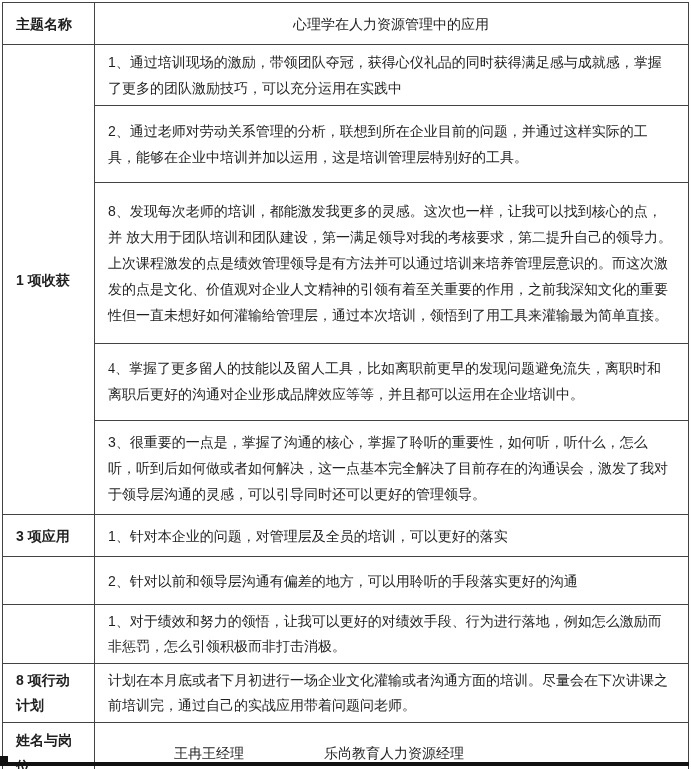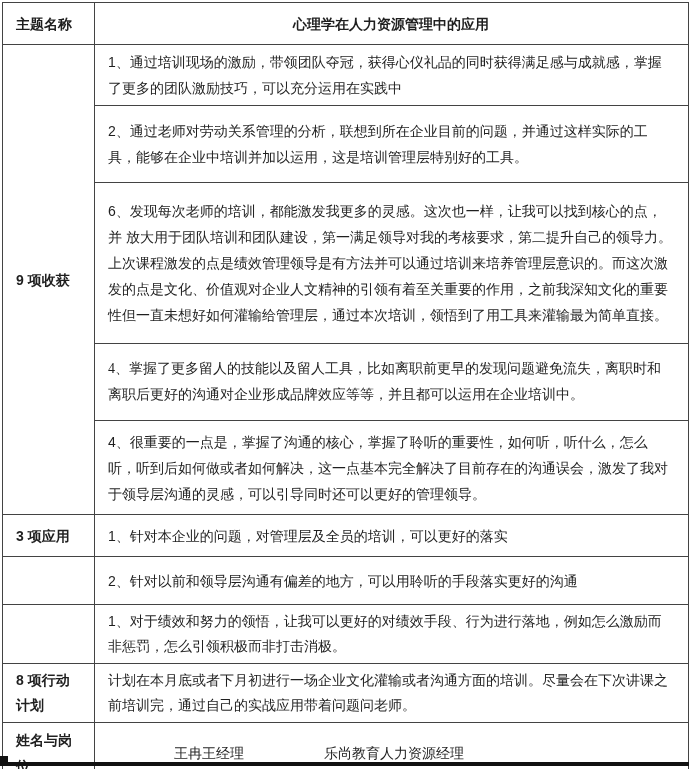--- a/index.html
+++ b/index.html
@@ -33,21 +33,21 @@
     overflow: hidden;
   }
   td.hd {
     font-weight: bold;
     font-size: 16px;
     line-height: 24px;
     padding: 2px 4px 2px 9px;
     word-break: break-all;
   }
   td.title-cell {
-    font-weight: bold;
+    font-weight: normal;
     font-size: 18px;
     text-align: center;
     padding: 2px 6px;
   }
   tr.r-title  td { height: 42px; }
   tr.r-g1 td { height: 54px; }
   tr.r-g2 td { height: 77px; }
   tr.r-g3 td { height: 161px; }
   tr.r-g4 td { height: 77px; font-family: Liberation Serif, serif; }
   tr.r-g5 td { height: 94px; }
@@ -86,34 +86,34 @@
         <col>
       </colgroup>
 
     <tbody>
         <tr class="r-title">
       <td class="hd">主题名称</td>
       <td class="title-cell">心理学在人力资源管理中的应用</td>
     </tr>
 
     <tr class="r-g1">
-      <td class="hd" rowspan="5">9 项收获</td>
+      <td class="hd" rowspan="5">1 项收获</td>
       <td>1、通过培训现场的激励，带领团队夺冠，获得心仪礼品的同时获得满足感与成就感，掌握了更多的团队激励技巧，可以充分运用在实践中</td>
     </tr>
     <tr class="r-g2">
       <td>2、通过老师对劳动关系管理的分析，联想到所在企业目前的问题，并通过这样实际的工具，能够在企业中培训并加以运用，这是培训管理层特别好的工具。</td>
     </tr>
     <tr class="r-g3">
-      <td>6、发现每次老师的培训，都能激发我更多的灵感。这次也一样，让我可以找到核心的点，并 放大用于团队培训和团队建设，第一满足领导对我的考核要求，第二提升自己的领导力。上次课程激发的点是绩效管理领导是有方法并可以通过培训来培养管理层意识的。而这次激发的点是文化、价值观对企业人文精神的引领有着至关重要的作用，之前我深知文化的重要性但一直未想好如何灌输给管理层，通过本次培训，领悟到了用工具来灌输最为简单直接。</td>
+      <td>8、发现每次老师的培训，都能激发我更多的灵感。这次也一样，让我可以找到核心的点，并 放大用于团队培训和团队建设，第一满足领导对我的考核要求，第二提升自己的领导力。上次课程激发的点是绩效管理领导是有方法并可以通过培训来培养管理层意识的。而这次激发的点是文化、价值观对企业人文精神的引领有着至关重要的作用，之前我深知文化的重要性但一直未想好如何灌输给管理层，通过本次培训，领悟到了用工具来灌输最为简单直接。</td>
     </tr>
     <tr class="r-g4">
       <td>4、掌握了更多留人的技能以及留人工具，比如离职前更早的发现问题避免流失，离职时和离职后更好的沟通对企业形成品牌效应等等，并且都可以运用在企业培训中。</td>
     </tr>
     <tr class="r-g5">
-      <td>4、很重要的一点是，掌握了沟通的核心，掌握了聆听的重要性，如何听，听什么，怎么听，听到后如何做或者如何解决，这一点基本完全解决了目前存在的沟通误会，激发了我对于领导层沟通的灵感，可以引导同时还可以更好的管理领导。</td>
+      <td>3、很重要的一点是，掌握了沟通的核心，掌握了聆听的重要性，如何听，听什么，怎么听，听到后如何做或者如何解决，这一点基本完全解决了目前存在的沟通误会，激发了我对于领导层沟通的灵感，可以引导同时还可以更好的管理领导。</td>
     </tr>
 
     <tr class="r-a1">
       <td class="hd">3 项应用</td>
       <td>1、针对本企业的问题，对管理层及全员的培训，可以更好的落实</td>
     </tr>
     <tr class="r-a2">
       <td class="hd"></td>
       <td>2、针对以前和领导层沟通有偏差的地方，可以用聆听的手段落实更好的沟通</td>
     </tr>

